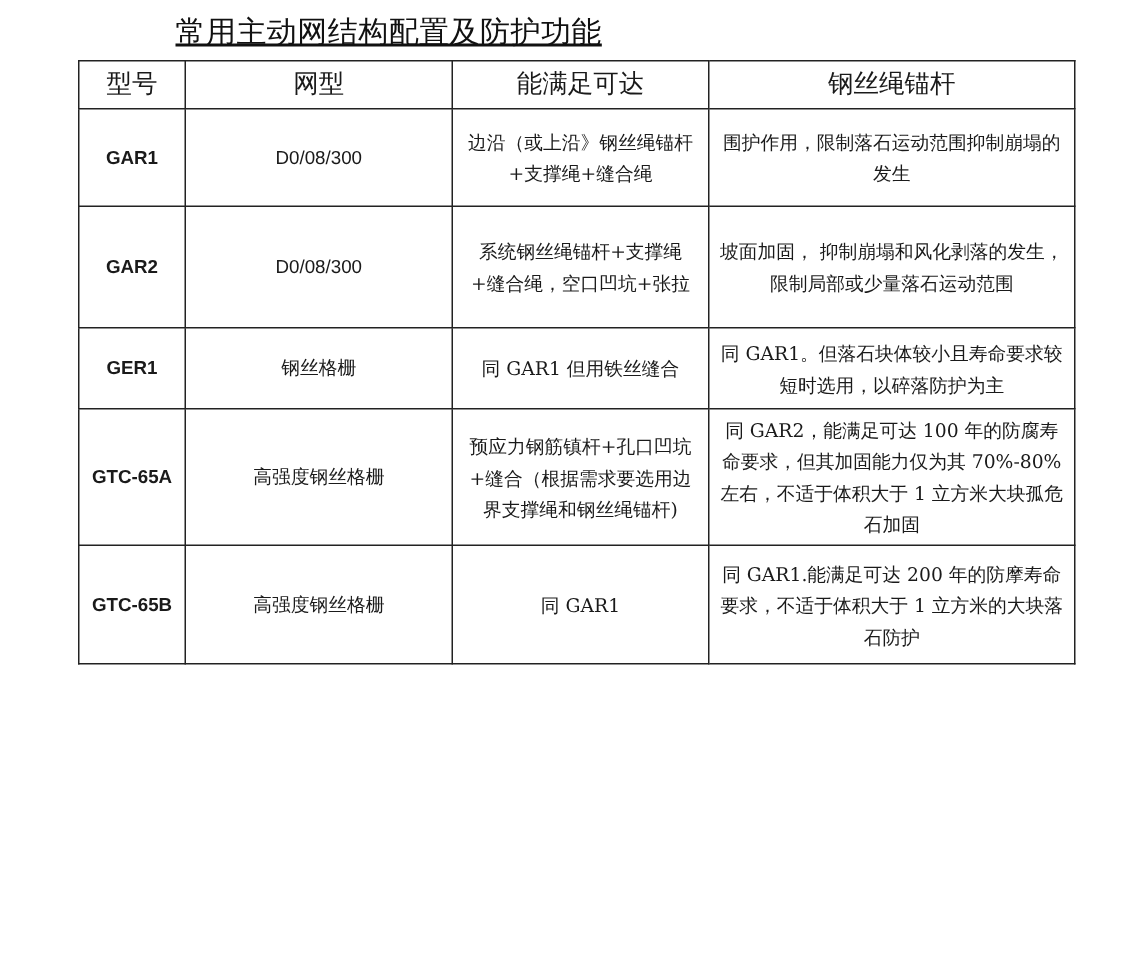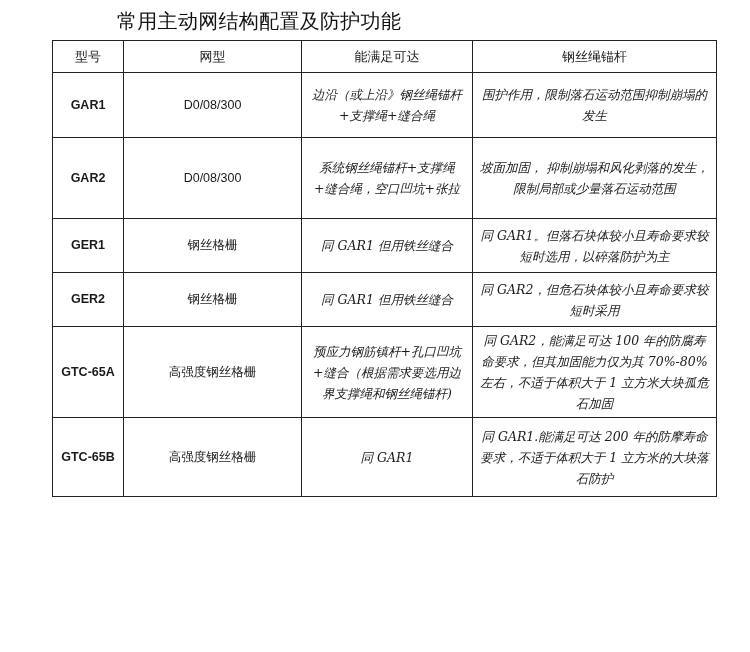--- a/index.html
+++ b/index.html
@@ -17,20 +17,21 @@
     }
     .title {
       position: absolute;
       left: 117px;
       top: 8px;
       font-size: 20px;
       line-height: 26px;
       font-family: "DejaVu Serif", "Liberation Serif", serif;
       color: #111;
       letter-spacing: 0.3px;
+      text-decoration: underline;
     }
     table.grid {
       position: absolute;
       left: 52px;
       top: 40px;
       width: 664px;
       border-collapse: collapse;
       table-layout: fixed;
     }
     table.grid th, table.grid td {
@@ -38,36 +39,35 @@
       text-align: center;
       vertical-align: middle;
       padding: 2px 6px;
       font-size: 12.5px;
       line-height: 21px;
       word-break: break-all;
     }
     table.grid th {
       font-weight: normal;
       font-family: "DejaVu Serif", "Liberation Serif", serif;
-      font-size: 13px;
+      font-size: 17px;
       height: 27px;
     }
     td.model {
       font-family: "Liberation Sans", "DejaVu Sans", sans-serif;
       font-weight: bold;
       font-size: 12.5px;
     }
     td.mesh {
       font-family: Liberation Sans, sans-serif;
       font-size: 12.5px;
     }
     td.struct, td.func {
       font-family: "DejaVu Serif", "Liberation Serif", serif;
       font-size: 12.5px;
-      font-style: italic;
     }
     td.func { padding: 2px 4px; }
   </style>
 </head>
 <body>
 
 <div class="title">常用主动网结构配置及防护功能</div>
 
 <table class="grid">
   <colgroup>
@@ -96,26 +96,20 @@
       <td class="mesh">D0/08/300</td>
       <td class="struct">系统钢丝绳锚杆+支撑绳+缝合绳，空口凹坑+张拉</td>
       <td class="func">坡面加固， 抑制崩塌和风化剥落的发生，限制局部或少量落石运动范围</td>
     </tr>
     <tr style="height:54px">
       <td class="model">GER1</td>
       <td class="mesh">钢丝格栅</td>
       <td class="struct">同 GAR1 但用铁丝缝合</td>
       <td class="func">同 GAR1。但落石块体较小且寿命要求较短时选用，以碎落防护为主</td>
     </tr>
-    <tr style="height:54px">
-      <td class="model">GER2</td>
-      <td class="mesh">钢丝格栅</td>
-      <td class="struct">同 GAR1 但用铁丝缝合</td>
-      <td class="func">同 GAR2，但危石块体较小且寿命要求较短时采用</td>
-    </tr>
     <tr style="height:91px">
       <td class="model">GTC-65A</td>
       <td class="mesh">高强度钢丝格栅</td>
       <td class="struct">预应力钢筋镇杆+孔口凹坑+缝合（根据需求要选用边界支撑绳和钢丝绳锚杆)</td>
       <td class="func">同 GAR2，能满足可达 100 年的防腐寿命要求，但其加固能力仅为其 70%-80%左右，不适于体积大于 1 立方米大块孤危石加固</td>
     </tr>
     <tr style="height:79px">
       <td class="model">GTC-65B</td>
       <td class="mesh">高强度钢丝格栅</td>
       <td class="struct">同 GAR1</td>

